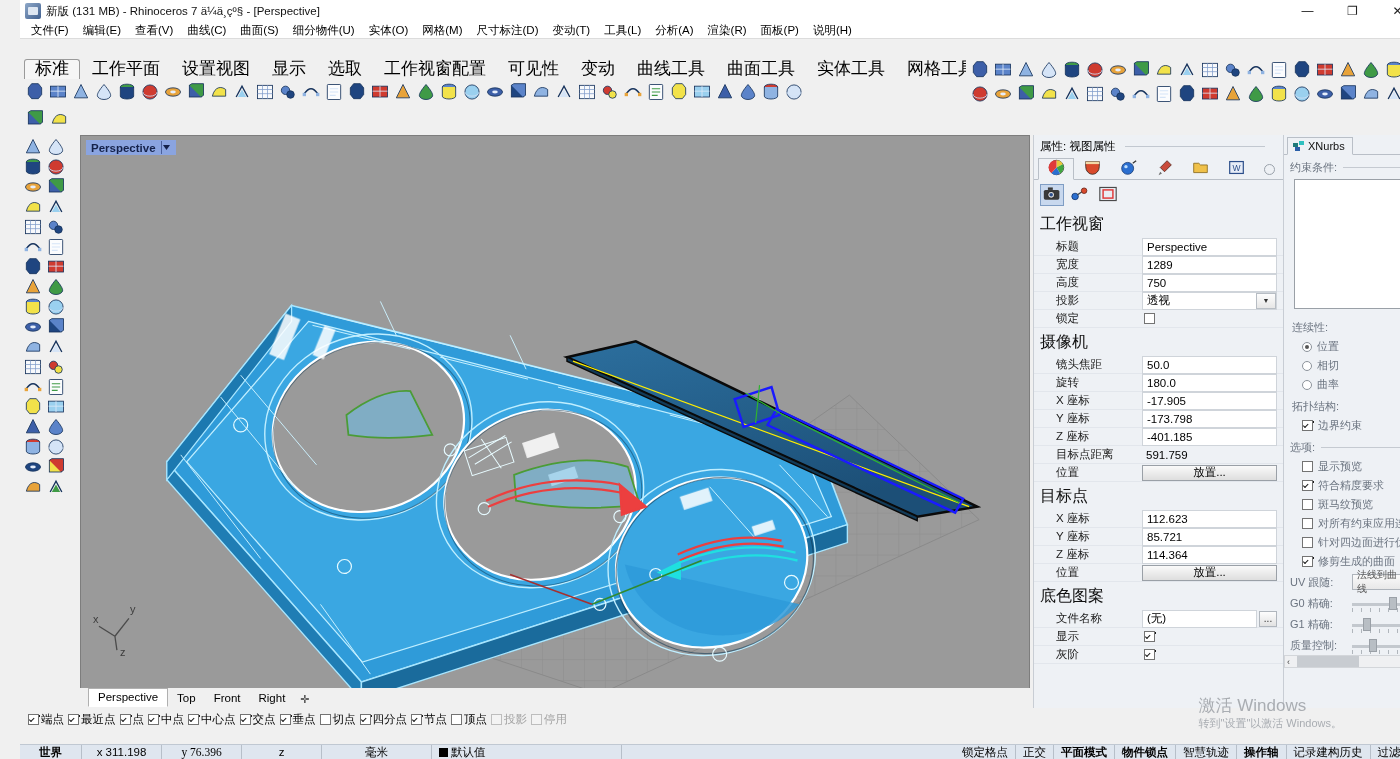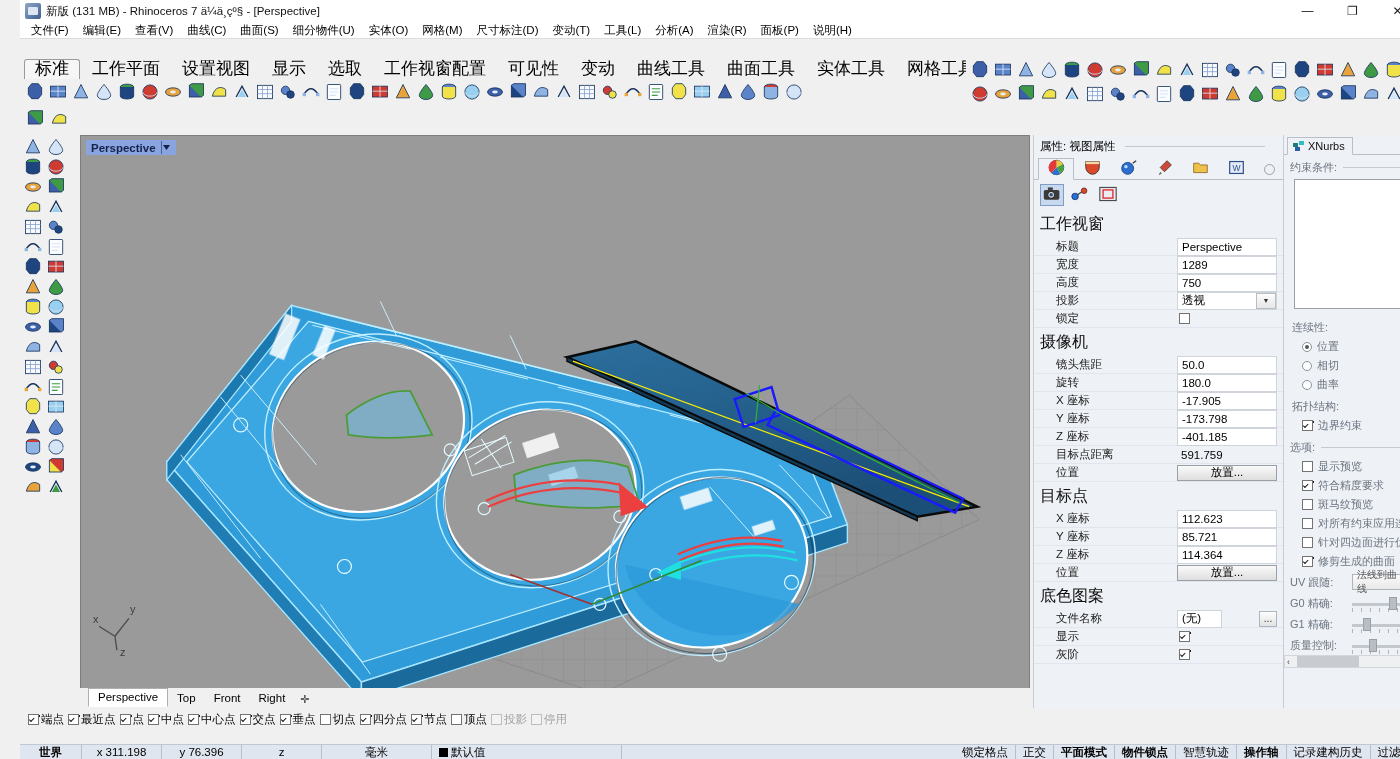--- a/index.html
+++ b/index.html
@@ -203,21 +203,20 @@
     border:1px solid transparent;
   }
   .ptool.active { background:#c8d8ee; border-color:#7f9dc4; }
 
   .psection {
     font-size:16px; padding:4px 0 3px 6px; font-weight:normal; color:#111;
   }
   .prow {
     display:flex; align-items:center; height:18px; font-size:11.5px;
     border-bottom:1px solid #e2e6ec;
-    gap:35px;
   }
   .prow .plabel {
     width:108px; padding-left:22px; color:#222; white-space:nowrap; flex:0 0 auto;
   }
   .prow .pval {
     flex:1; height:18px; background:#fff; border:1px solid #cfd4da;
     display:flex; align-items:center; padding-left:4px; margin-right:6px;
     font-size:11.5px;
   }
   .prow .pval.plain { background:transparent; border:none; }
@@ -1506,25 +1505,29 @@
       <div class="up">▲</div>
       <div class="dn">▼</div>
     </div>
     <div class="xnscroll">
       <span>‹</span>
       <div class="thumb"></div>
       <span>›</span>
     </div>
   </div>
 
+  <div class="wmark">
+    <div class="w1">激活 Windows</div>
+    <div class="w2">转到"设置"以激活 Windows。</div>
+  </div>
 
   <div class="statusbar" id="statusbar">
       <div class="scell bold" style="width: 62px;">世界</div>
       <div class="scell" style="width: 80px;">x 311.198</div>
-      <div class="scell" style="width: 80px;">y 76.396</div>
+      <div class="scell" style="width: 80px; font-family: Liberation Serif, serif;">y 76.396</div>
       <div class="scell" style="width: 80px;">z</div>
       <div class="scell" style="width: 110px;">毫米</div>
       <div class="scell" style="width: 190px; justify-content: flex-start;">
         <span class="swatch" style="background: rgb(0, 0, 0);"></span>
         <span>默认值</span>
       </div>
       <div class="scell" style="flex: 1 1 0%; border-right: none;"></div>
       <div class="scell">锁定格点</div>
       <div class="scell">正交</div>
       <div class="scell bold">平面模式</div>

